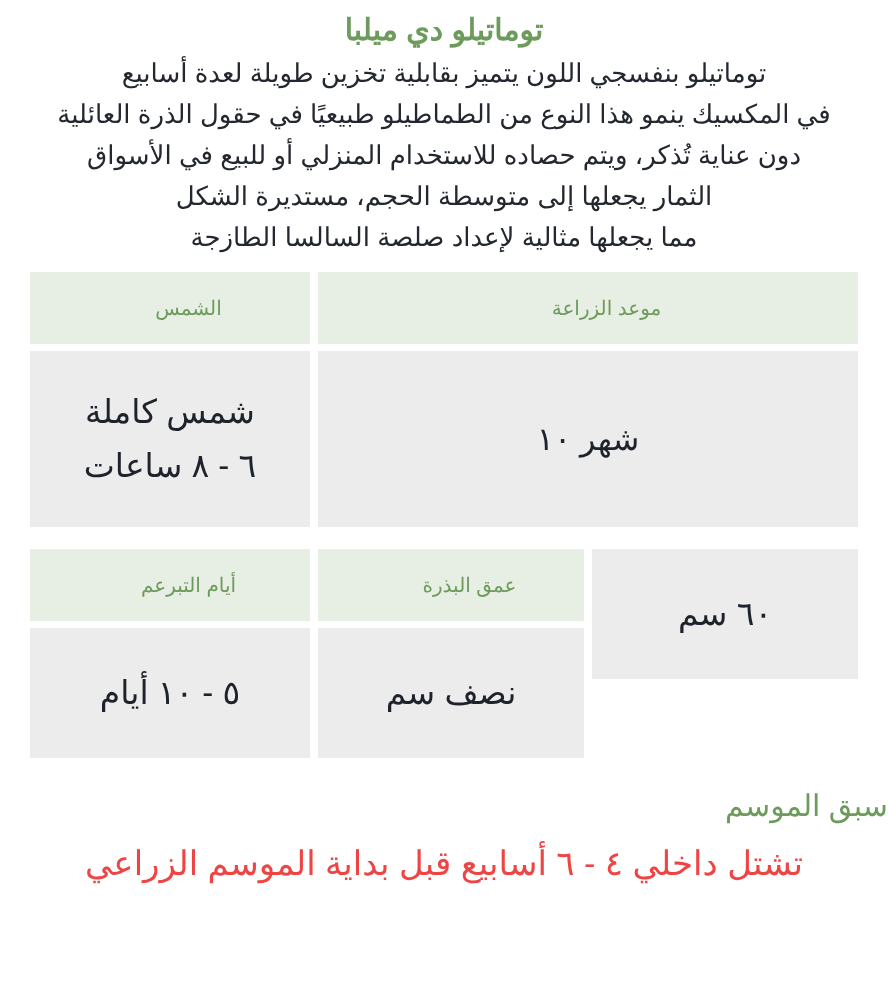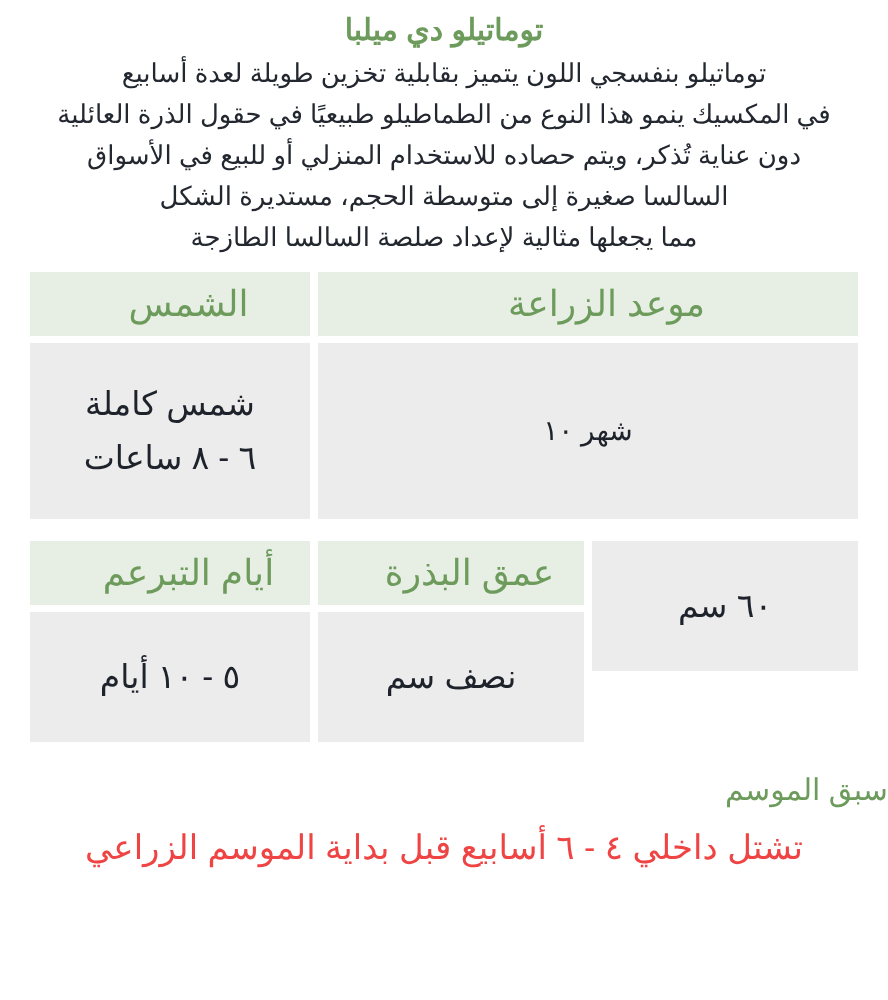--- a/index.html
+++ b/index.html
@@ -32,40 +32,40 @@
   .table { display: flex; gap: 8px; }
   .table + .table { margin-top: 22px; }
   .col { display: flex; flex-direction: column; gap: 7px; }
   .col-wide { flex: 0 0 540px; }
   .col-narrow { flex: 1 1 auto; }
   .col-third { flex: 1 1 0; }
   .col-fixed { flex: 0 0 280px; }
   .th {
     background: #e7eee3;
     color: #6d9b5c;
-    font-size: 36px;
-    height: 64px;
+    font-size: 20px;
+    height: 72px;
     display: flex;
     align-items: center;
     justify-content: center;
     padding-left: 37px;
   }
   .td {
     background: #ececec;
     color: #1d222b;
     font-size: 33px;
     display: flex;
     flex-direction: column;
     align-items: center;
     justify-content: center;
     line-height: 1.65;
   }
   .td-tall { height: 176px; }
   .td-mid { height: 130px; }
-  .td-big { font-size: 28px; }
+  .td-big { font-size: 32px; }
   .season-title {
     margin-top: 30px;
     text-align: right;
     color: #6d9b5c;
     font-size: 30px;
   }
   .season-text {
     margin-top: 20px;
     text-align: center;
     color: #ef4444;
@@ -76,21 +76,21 @@
 <body>
 
 <div class="page">
 
   <h1 class="title">توماتيلو دي ميلبا</h1>
 
   <div class="desc">
     <p>توماتيلو بنفسجي اللون يتميز بقابلية تخزين طويلة لعدة أسابيع</p>
     <p>في المكسيك ينمو هذا النوع من الطماطيلو طبيعيًا في حقول الذرة العائلية</p>
     <p>دون عناية تُذكر، ويتم حصاده للاستخدام المنزلي أو للبيع في الأسواق</p>
-    <p>السالسا صغيرة إلى متوسطة الحجم، مستديرة الشكل</p>
+    <p>الثمار يجعلها إلى متوسطة الحجم، مستديرة الشكل</p>
     <p>مما يجعلها مثالية لإعداد صلصة السالسا الطازجة</p>
   </div>
 
   <div class="tables">
 
     <div class="table">
       <div class="col col-wide">
         <div class="th">موعد الزراعة</div>
         <div class="td td-tall td-big">شهر ١٠</div>
       </div>

